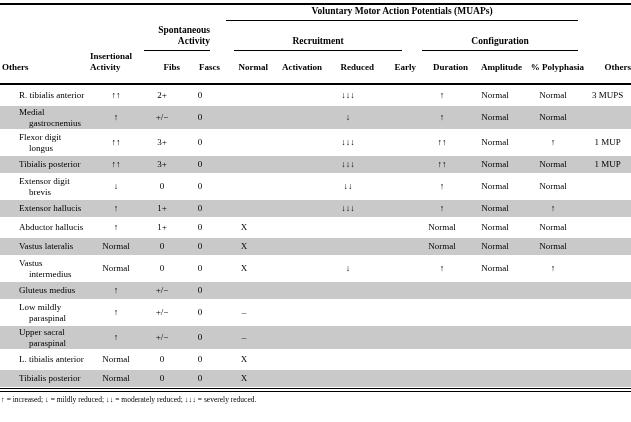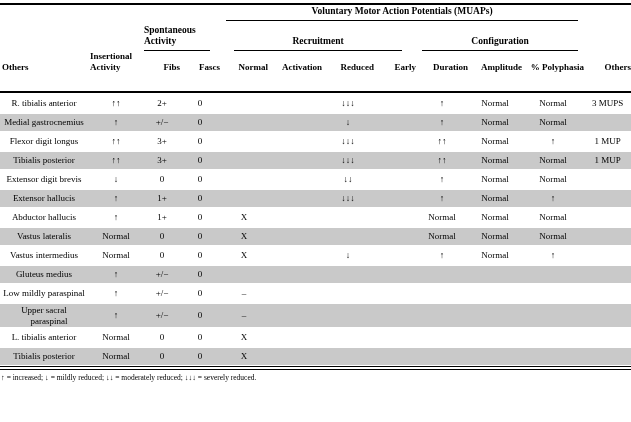--- a/index.html
+++ b/index.html
@@ -7,33 +7,33 @@
         font-family:"Liberation Serif",serif;color:#000;}
   #page{padding-top:3px;box-sizing:border-box;}
   table{border-collapse:separate;border-spacing:0;table-layout:fixed;width:631px;
         border-top:2px solid #000;}
   col.c1{width:88px}col.c2{width:56px}col.c3{width:36px}col.c4{width:40px}
   col.c5{width:48px}col.c6{width:54px}col.c7{width:52px}col.c8{width:42px}
   col.c9{width:52px}col.c10{width:54px}col.c11{width:62px}col.c12{width:47px}
   thead th{font-weight:bold;padding:0;vertical-align:bottom;line-height:11px;}
   tr.hA th{height:16px;font-size:9.5px;}
   tr.hB th{height:30px;font-size:9.5px;}
-  tr.hC th{height:21px;font-size:9px;border-bottom:2px solid #000;padding-bottom:18px;}
+  tr.hC th{height:21px;font-size:9px;border-bottom:2px solid #000;padding-bottom:10px;}
   tr.hC th{text-align:right;}
   tr.hC th.left{text-align:left;padding-left:2px;}
   .rule{border-bottom:1px solid #000;padding-bottom:3px;text-align:center;}
   .rule.muap{margin:0 6px;}
   .rule.rec{margin:0 14px;}
   .rule.conf{margin:0 6px;}
-  .rule.spont{margin:0 10px 0 0;text-align:left;}
+  .rule.spont{margin:0 10px 0 0;text-align:right;}
   tbody td{font-size:9px;line-height:10.5px;text-align:center;vertical-align:middle;
            height:15px;padding:1px 1px;border-top:2px solid rgba(0,0,0,0);
            background-clip:padding-box;}
   tbody tr:nth-child(even) td{background-color:#c9c9c9;}
-  td.mc{text-align:center;padding-left:12px;padding-right:2px;text-indent:-10px;}
+  td.mc{text-align:left;padding-left:29px;padding-right:2px;text-indent:-10px;}
   #btm-rule{width:631px;height:2px;border-top:1px solid #000;border-bottom:1px solid #000;
             margin-top:1px;}
   #footnote{margin-top:3px;font-size:7.5px;line-height:9.5px;white-space:nowrap;
             overflow:hidden;padding-left:1px;}
 </style>
 </head>
 <body>
 
 <div id="page">
   <table>

